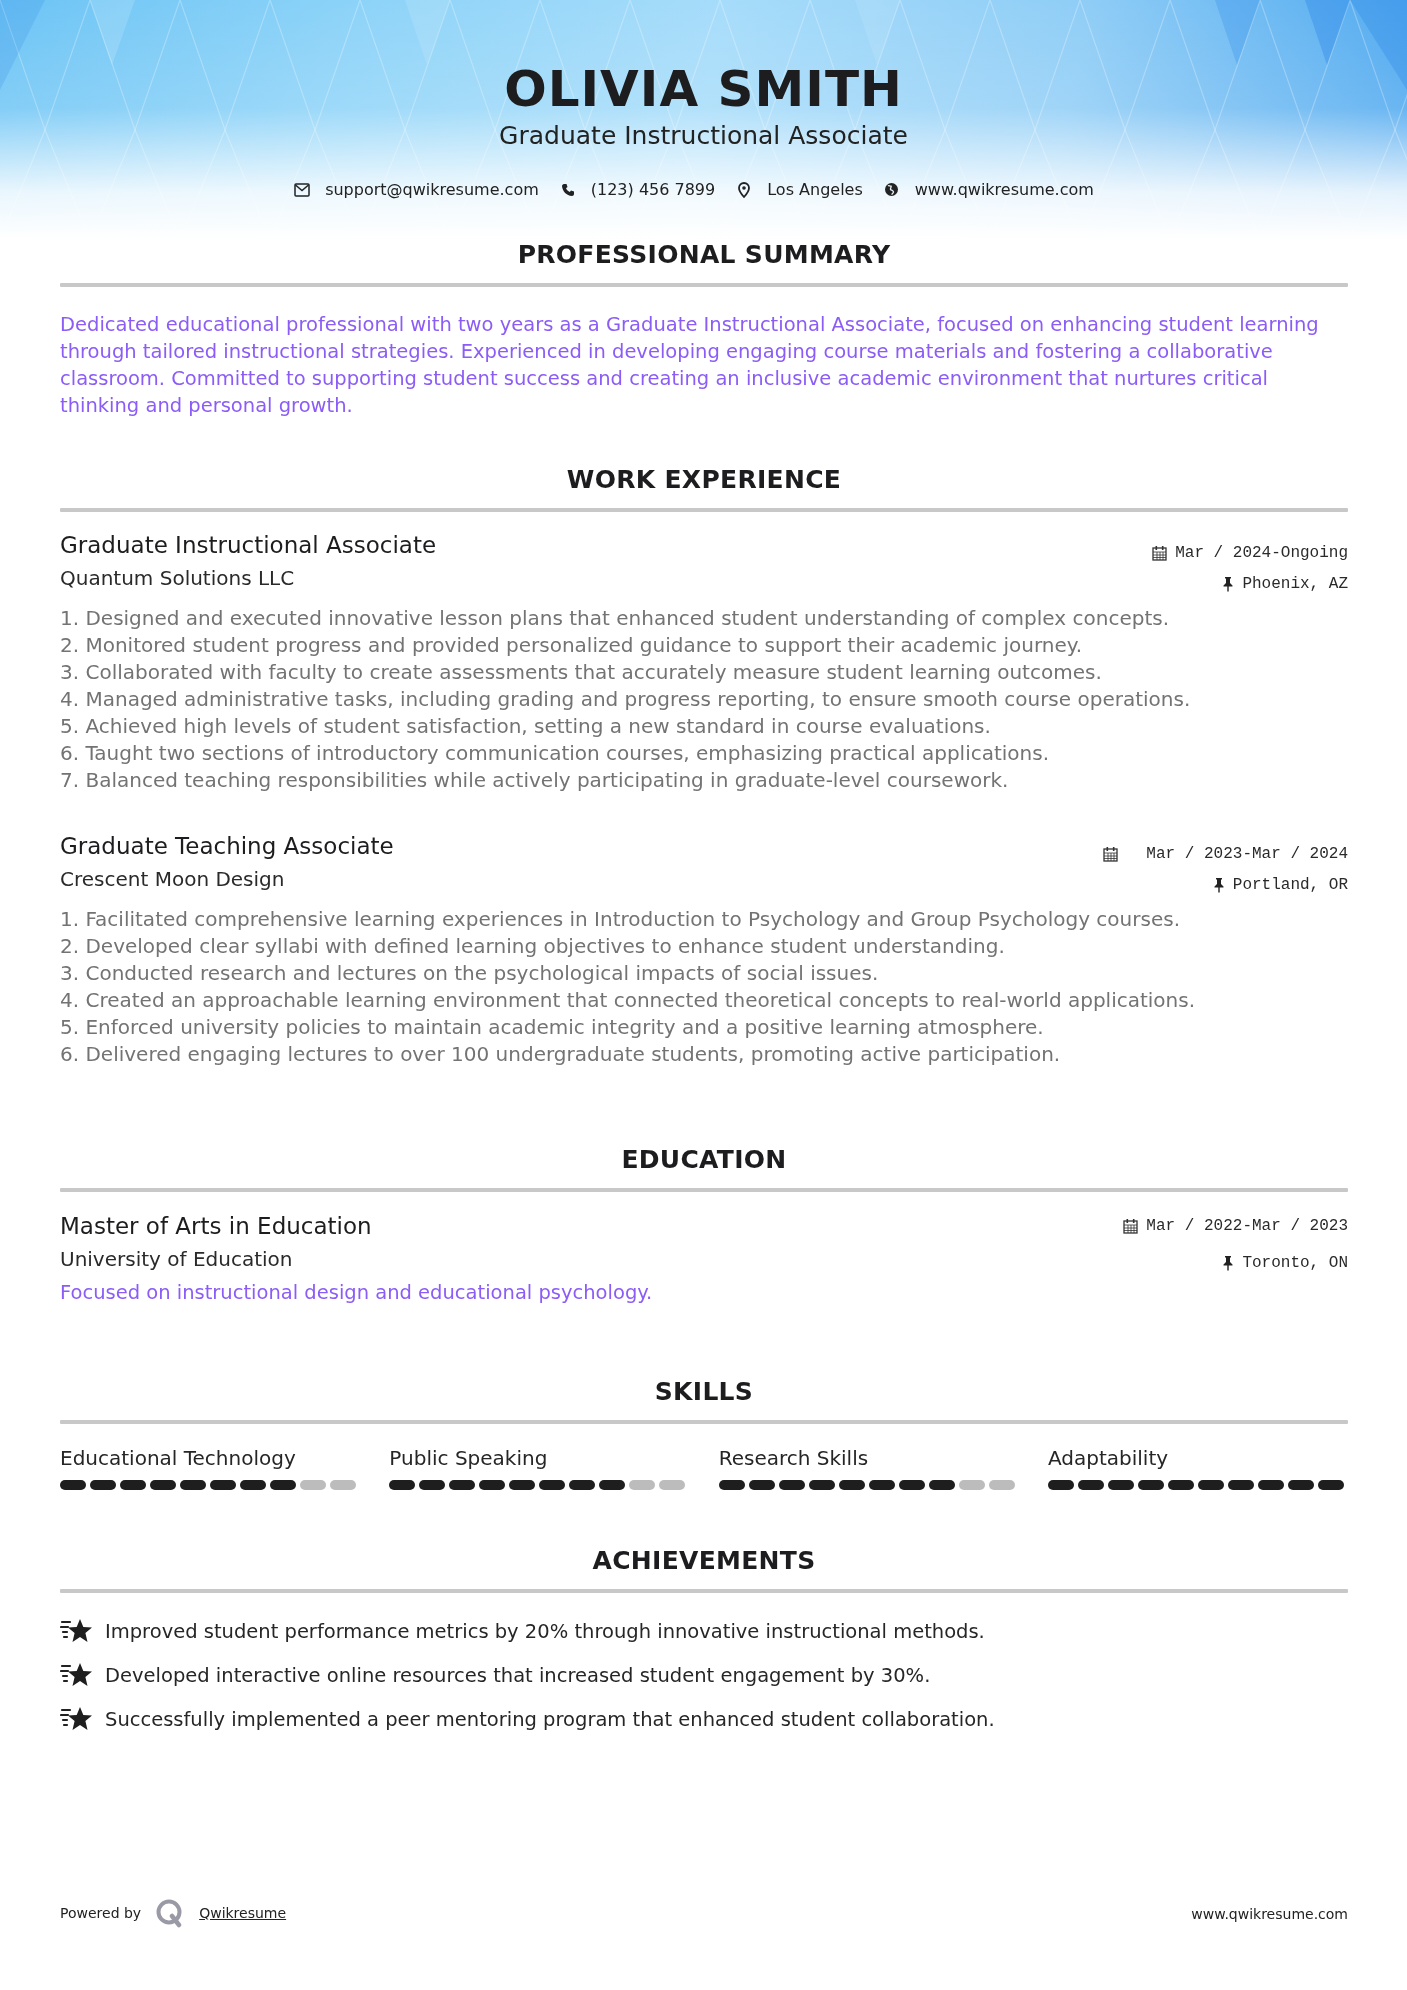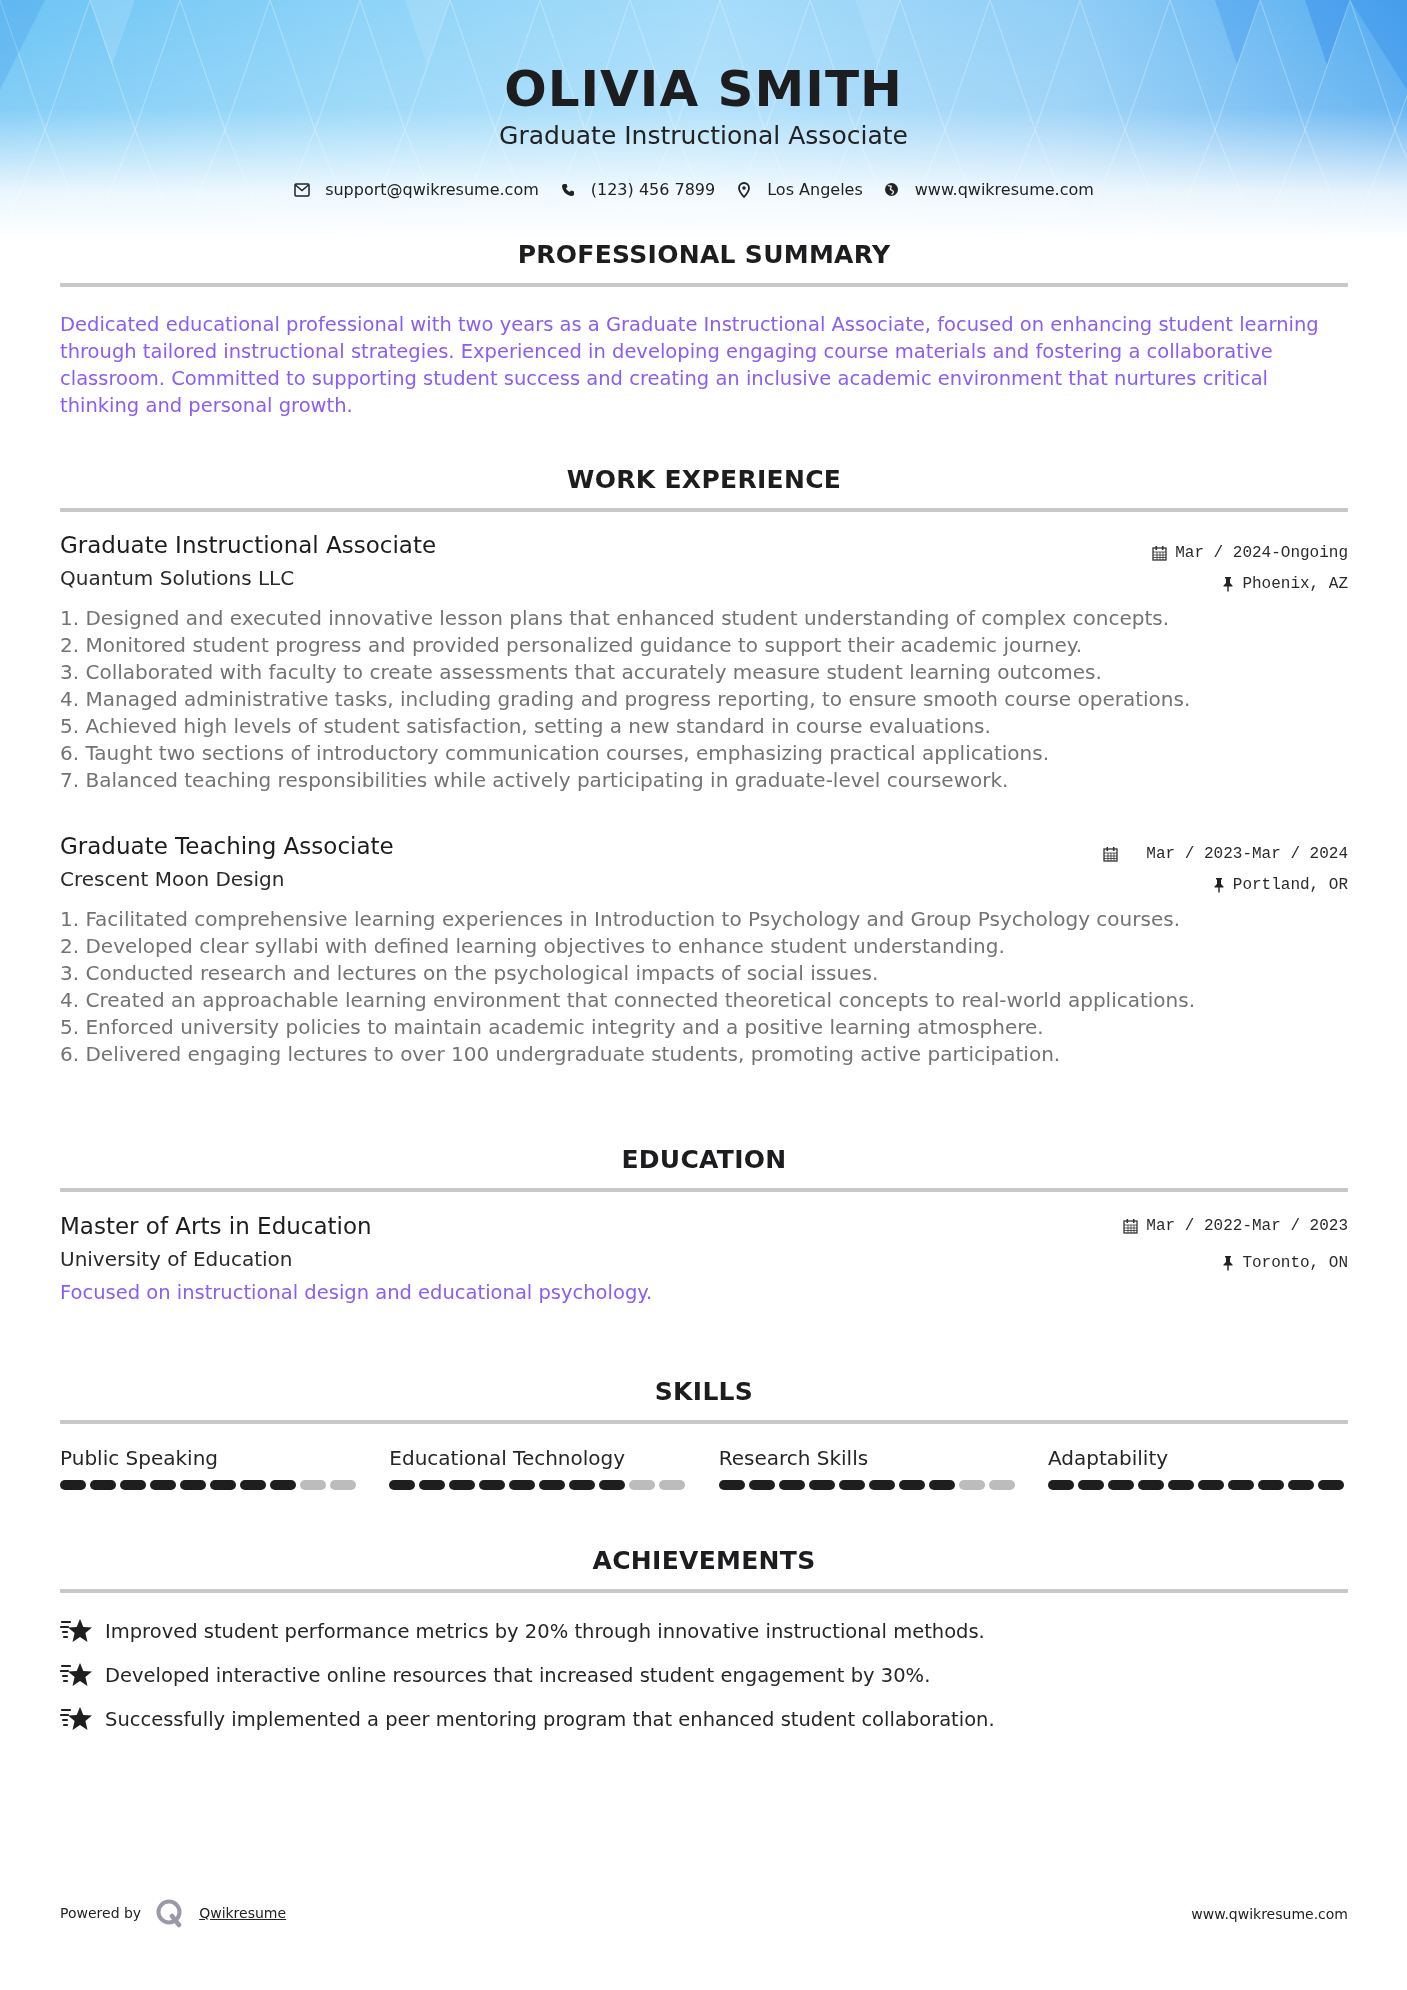--- a/index.html
+++ b/index.html
@@ -231,36 +231,36 @@
   </div>
   <div class="para" style="margin-top:8px;">Focused on instructional design and educational psychology.</div>
 </div>
 
 <div class="sec-head" style="top:1377px;">
   <h2>SKILLS</h2>
   <div class="rule"></div>
 </div>
 <div class="content skills" style="top:1446px;">
   <div class="skill">
+    <div class="label">Educational Technology</div>
+    <div class="bar">
+        <span class="seg on"></span>
+        <span class="seg on"></span>
+        <span class="seg on"></span>
+        <span class="seg on"></span>
+        <span class="seg on"></span>
+        <span class="seg on"></span>
+        <span class="seg on"></span>
+        <span class="seg on"></span>
+        <span class="seg"></span>
+        <span class="seg"></span>
+      </div>
+  </div>
+  <div class="skill">
     <div class="label">Public Speaking</div>
-    <div class="bar">
-        <span class="seg on"></span>
-        <span class="seg on"></span>
-        <span class="seg on"></span>
-        <span class="seg on"></span>
-        <span class="seg on"></span>
-        <span class="seg on"></span>
-        <span class="seg on"></span>
-        <span class="seg on"></span>
-        <span class="seg"></span>
-        <span class="seg"></span>
-      </div>
-  </div>
-  <div class="skill">
-    <div class="label">Educational Technology</div>
     <div class="bar">
         <span class="seg on"></span>
         <span class="seg on"></span>
         <span class="seg on"></span>
         <span class="seg on"></span>
         <span class="seg on"></span>
         <span class="seg on"></span>
         <span class="seg on"></span>
         <span class="seg on"></span>
         <span class="seg"></span>

